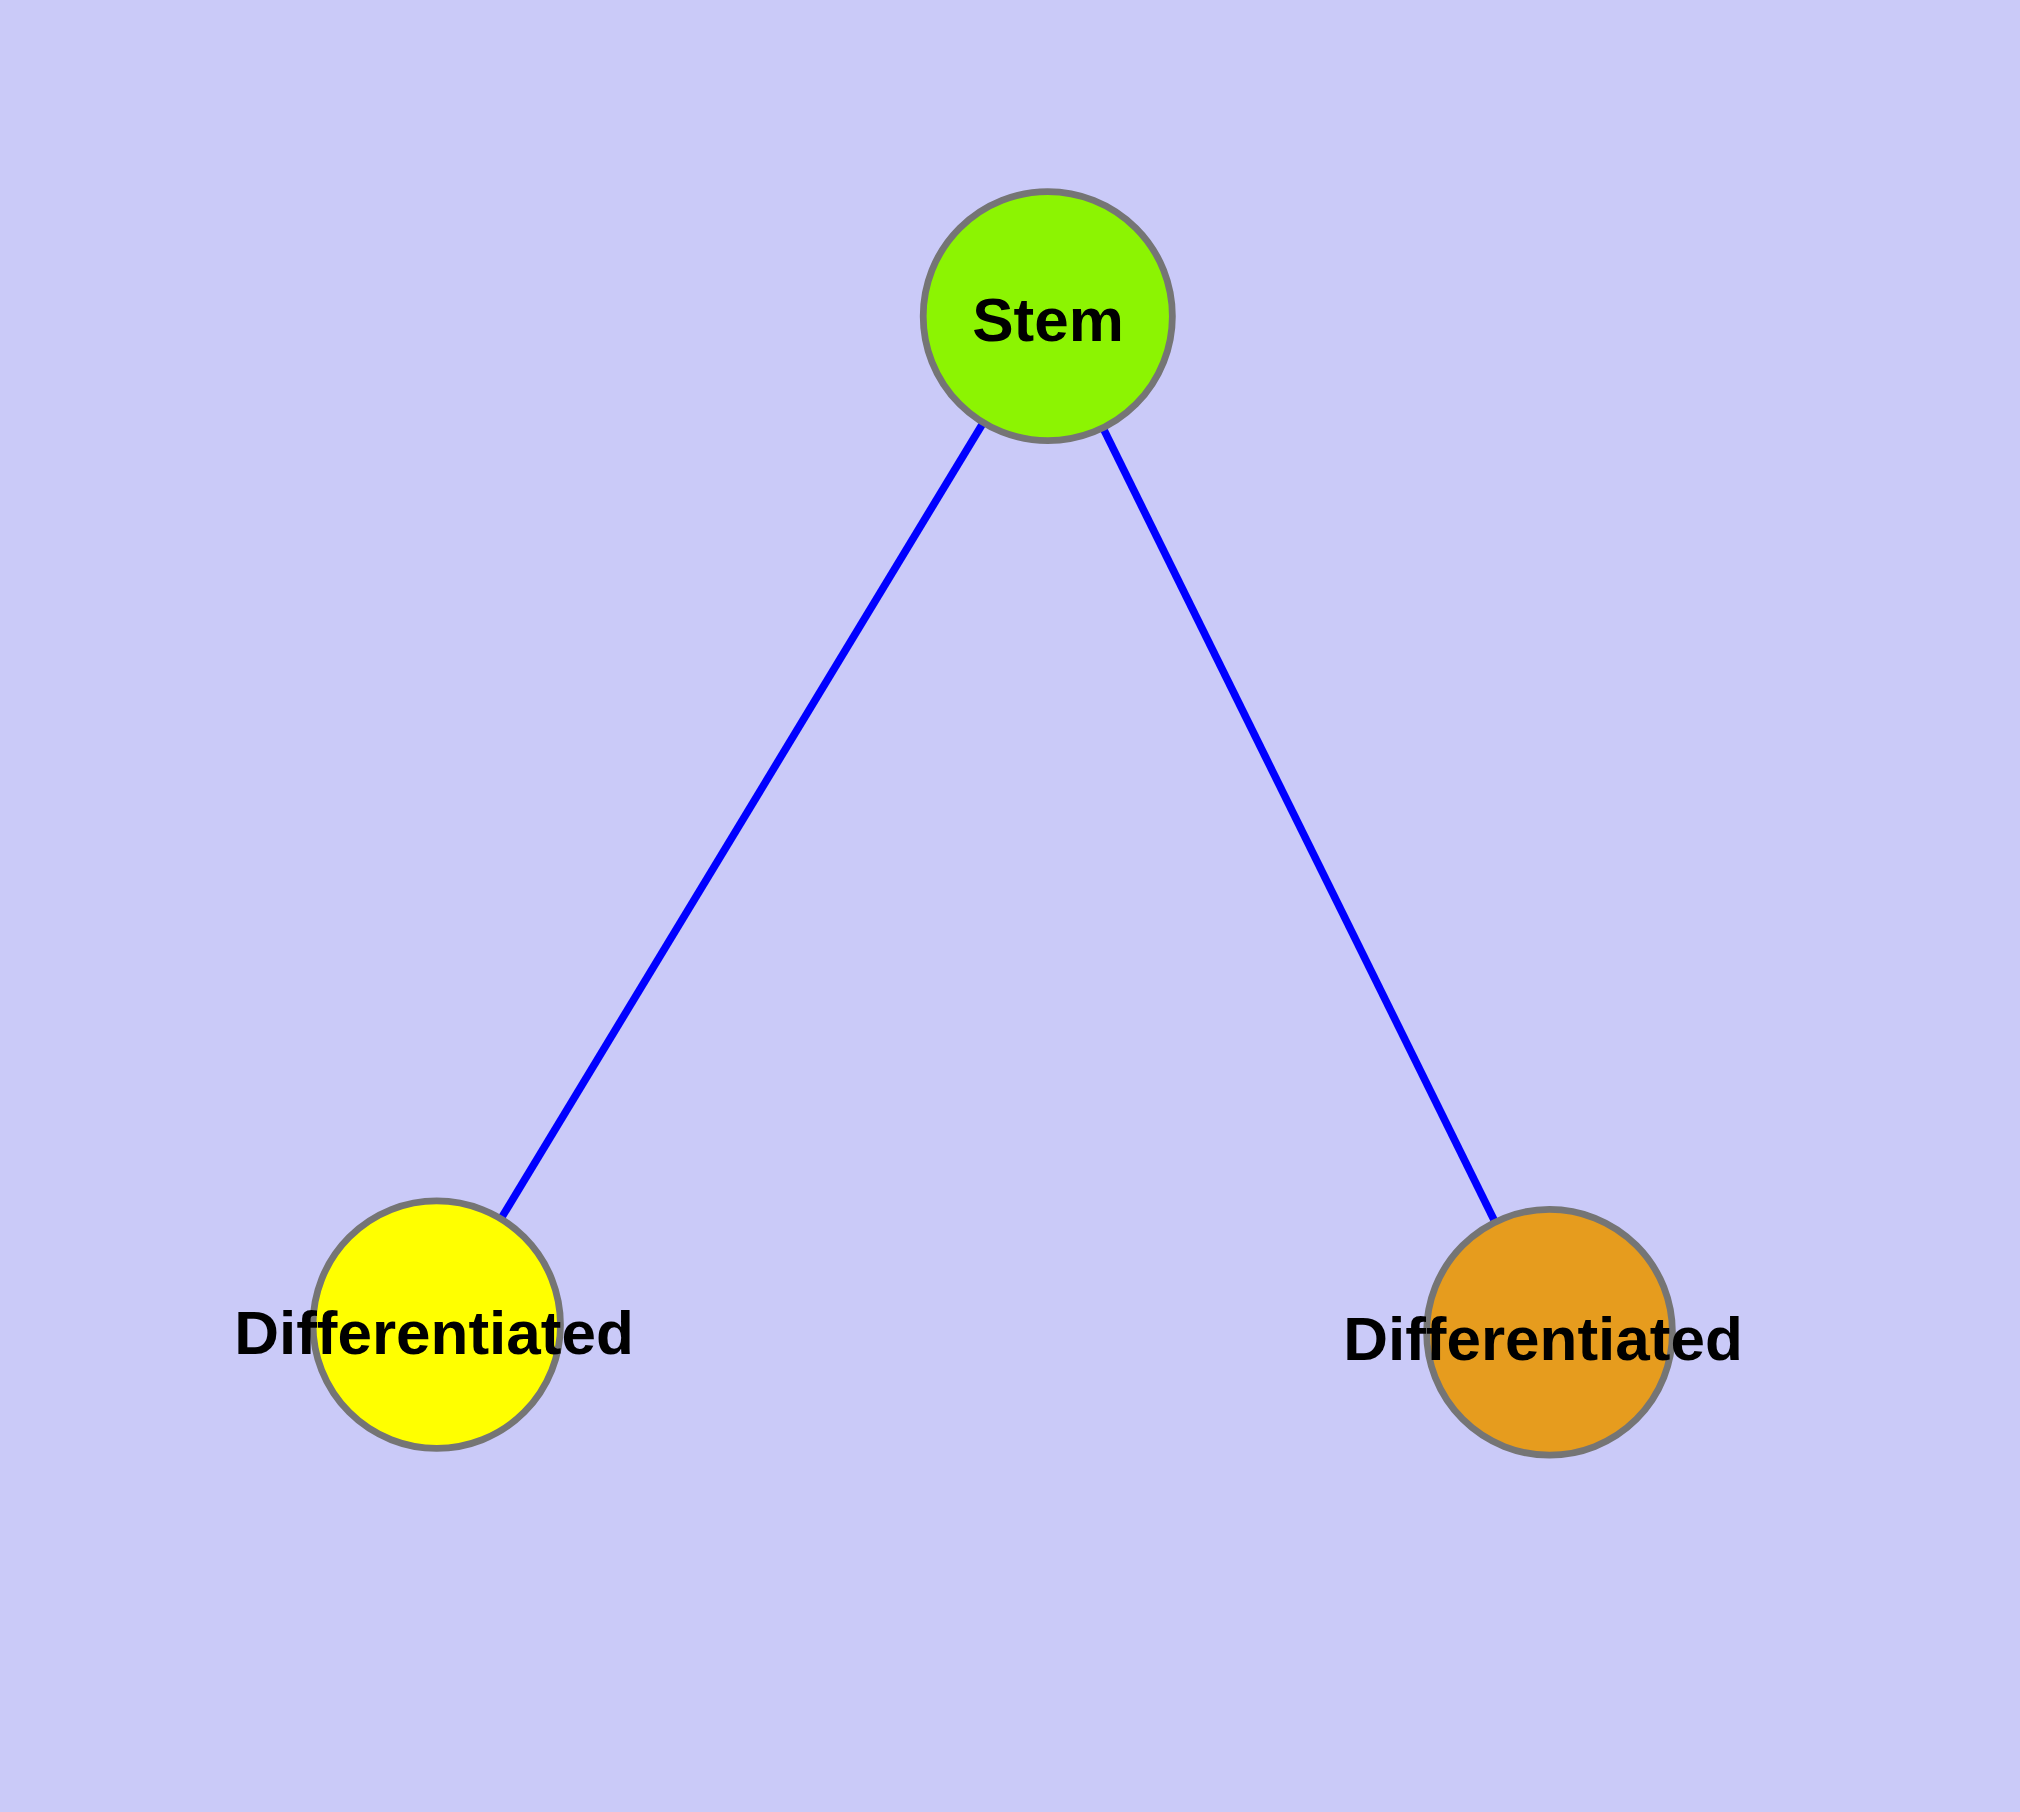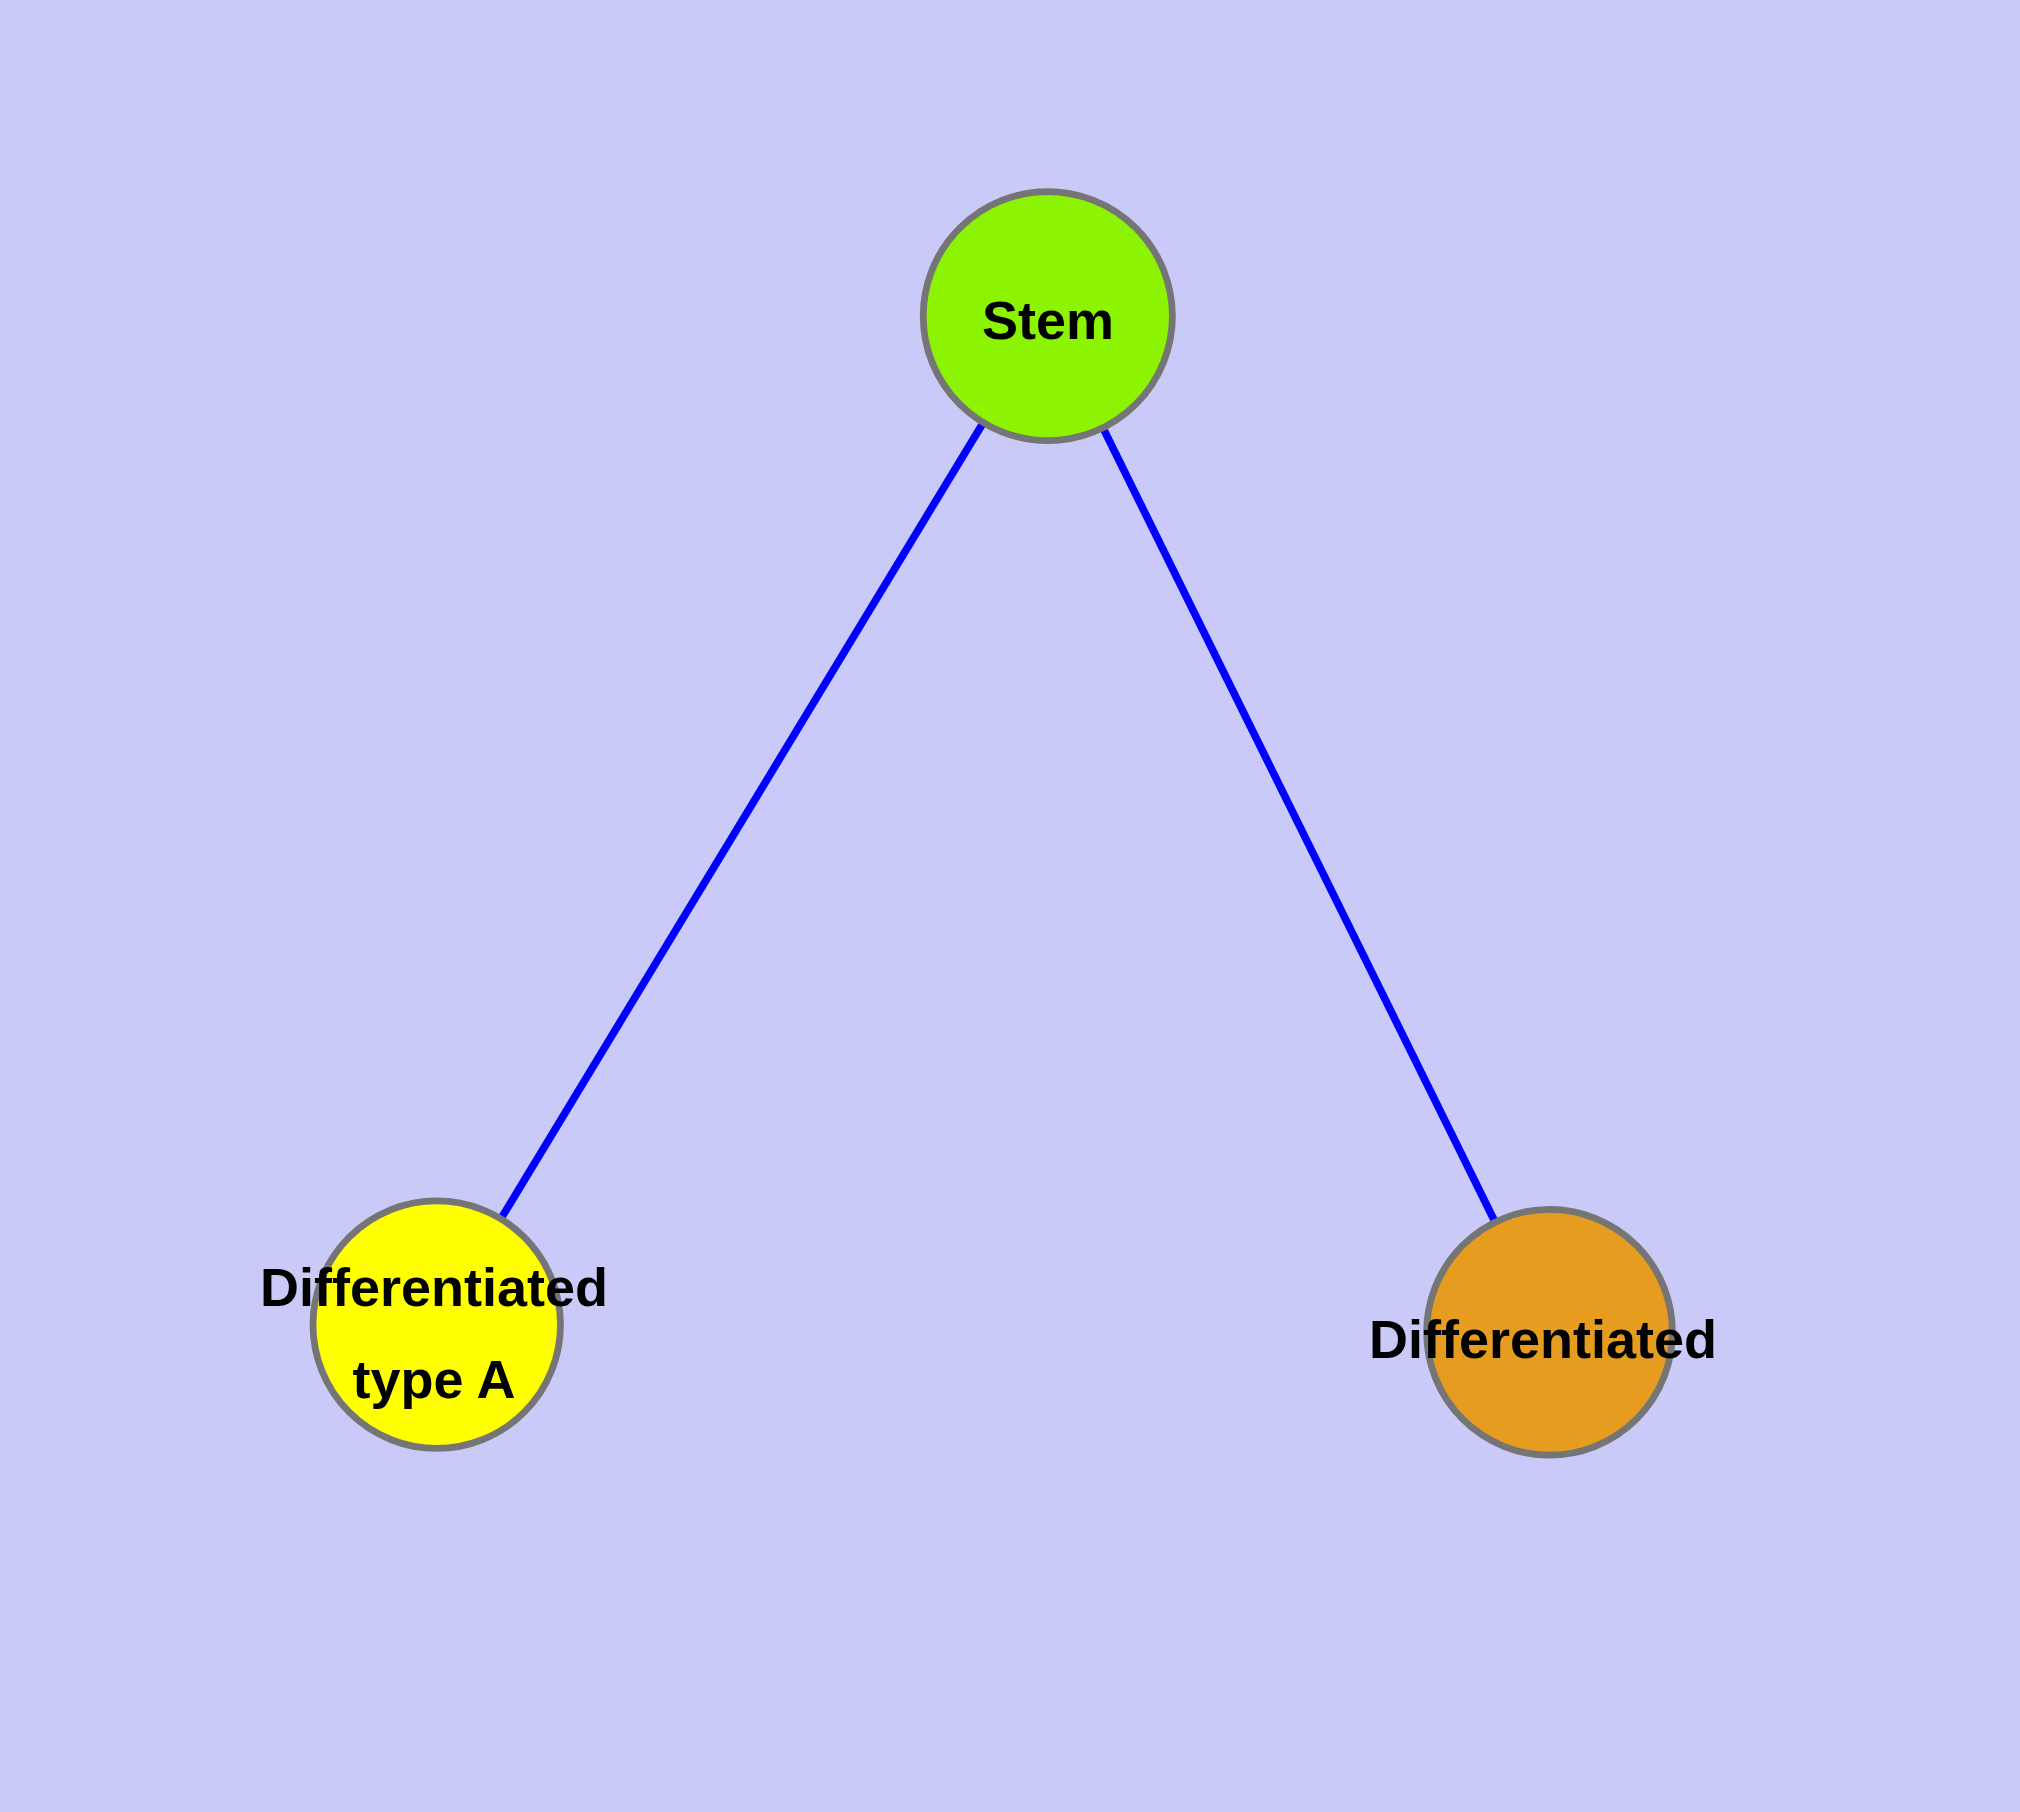--- a/index.html
+++ b/index.html
@@ -27,21 +27,21 @@
     fill: none;
   }
   .node-circle {
     stroke-width: 8;
   }
   .node-label {
     position: absolute;
     transform: translate(-50%, -50%);
     text-align: center;
     font-weight: bold;
-    font-size: 54px;
+    font-size: 62px;
     line-height: 92px;
     color: #000000;
     white-space: nowrap;
   }
 </style>
 </head>
 <body style="background: rgb(202, 202, 248);">
 
 <div class="canvas">
 
@@ -57,21 +57,20 @@
 
     <circle class="node-circle" cx="515" cy="1563" r="146" fill="#FFFF00" stroke="#757575"></circle>
 
     <circle class="node-circle" cx="1828" cy="1572" r="145" fill="#E69C1E" stroke="#757575"></circle>
   </svg>
 
   <div class="node-label" style="left:1048px; top:320px;">Stem</div>
 
   <div class="node-label" style="left:434px; top:1333px;">
     <div>Differentiated</div>
-    <div>type A</div>
   </div>
 
   <div class="node-label" style="left:1543px; top:1339px;">
     <div>Differentiated</div>
   </div>
 
 </div>
 
 
 </body></html>

